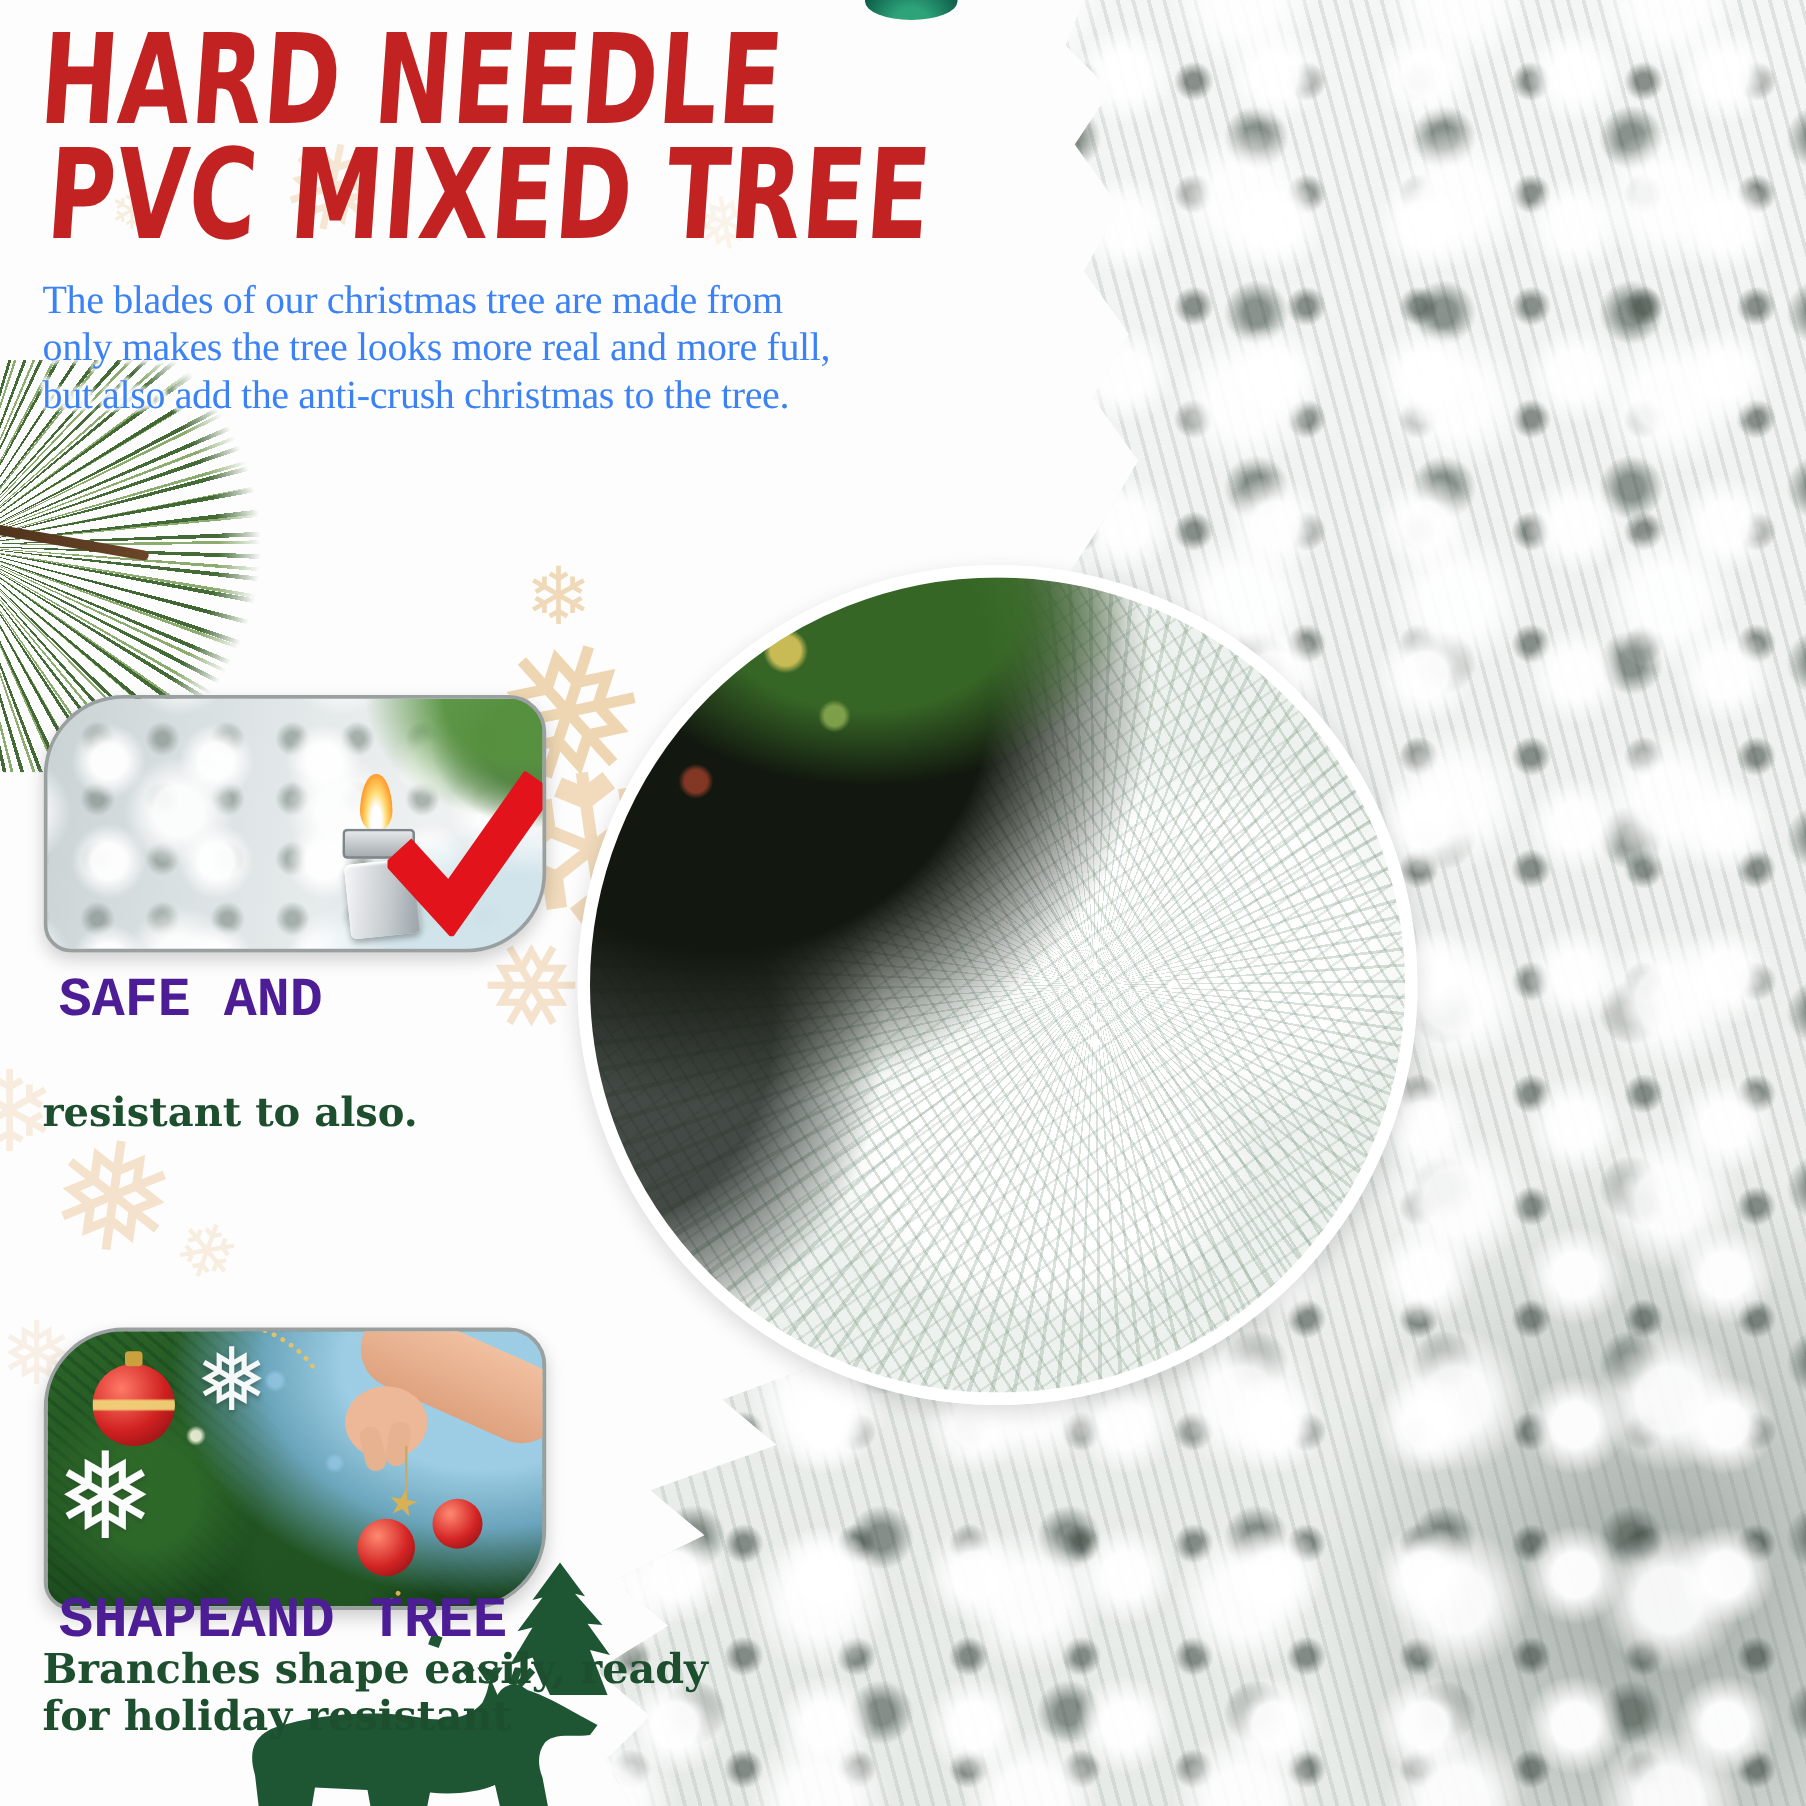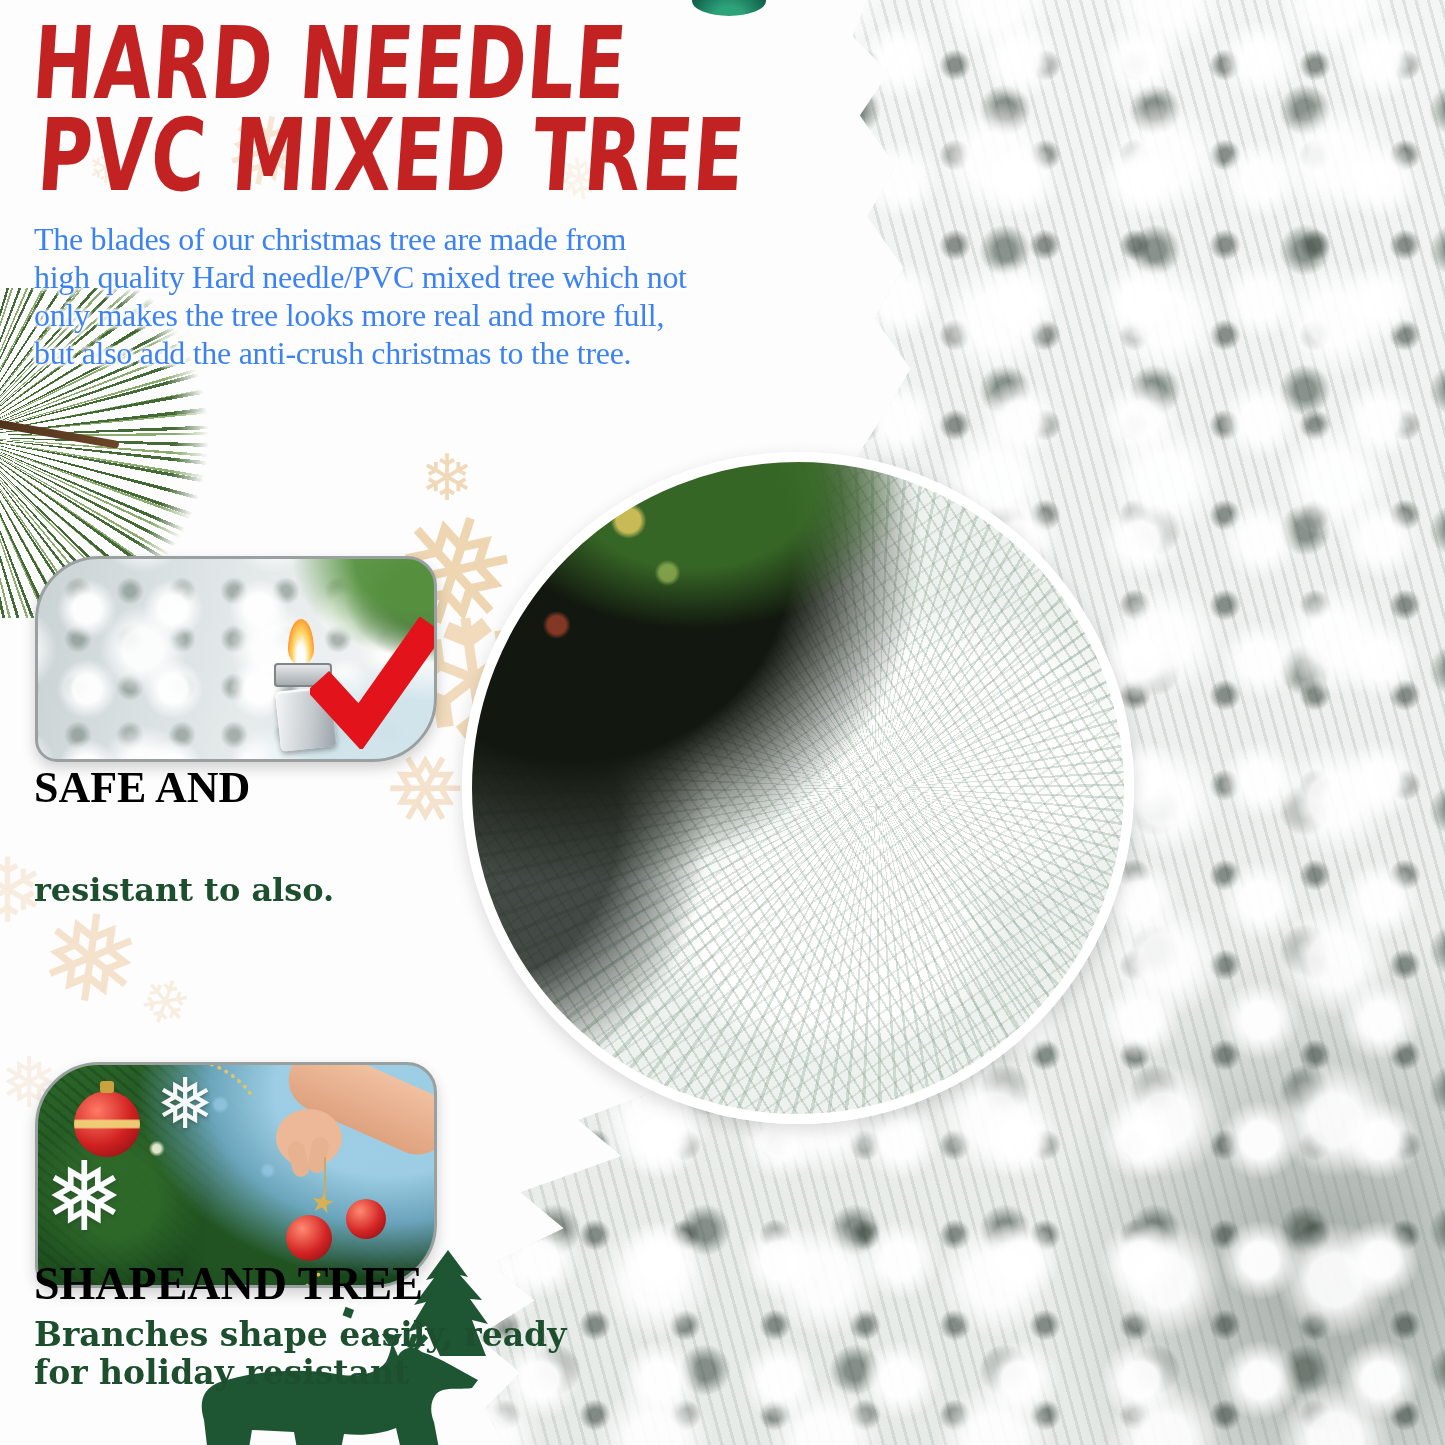--- a/index.html
+++ b/index.html
@@ -140,22 +140,22 @@
       radial-gradient(300px 380px at 4% 55%, rgba(25,32,26,.8) 0 40%, rgba(25,32,26,0) 70%),
       repeating-conic-gradient(from 200deg at 62% 50%, rgba(130,158,138,.3) 0 .6deg, rgba(130,158,138,0) .6deg 3deg),
       repeating-linear-gradient(58deg, rgba(110,140,115,.25) 0 2px, rgba(110,140,115,0) 2px 11px),
       repeating-linear-gradient(-35deg, rgba(130,155,135,.2) 0 2px, rgba(130,155,135,0) 2px 13px),
       radial-gradient(260px 200px at 75% 45%, #fdfefd 0 50%, rgba(253,254,253,0) 78%),
       radial-gradient(220px 160px at 55% 72%, #fff 0 55%, rgba(255,255,255,0) 80%),
       radial-gradient(200px 150px at 40% 40%, #f6f9f6 0 45%, rgba(246,249,246,0) 75%),
       linear-gradient(#eef2ee,#eef2ee);}
 
   
-  .f-head{position:absolute;z-index:5;margin:0;font-family:Liberation Serif, serif;font-weight:bold;
-    color:#000000;font-size:44px;line-height:52px;white-space:nowrap;}
+  .f-head{position:absolute;z-index:5;margin:13px;font-family:Liberation Mono, monospace;font-weight:bold;
+    color:#4c1d95;font-size:44px;line-height:52px;white-space:nowrap;}
   .f-head span{display:block;}
   .f-body{position:absolute;z-index:5;margin:0;font-family:"DejaVu Serif",serif;font-weight:bold;
     color:#1d4f2f;font-size:32px;line-height:37px;white-space:nowrap;}
   .f-body span{display:block;}
   .h-safe{left:34px;top:762px;}
   .b-safe{left:34px;top:872px;}
   .h-shape{left:34px;top:1258px;font-size:46px;}
   .b-shape{left:34px;top:1316px;font-size:33px;line-height:38px;}
 
   
@@ -187,21 +187,20 @@
   <div class="pine-branch"></div>
   <div class="pine-stem"></div>
 
   <h1 class="title">
     <span class="t1">HARD NEEDLE</span>
     <span class="t2">PVC MIXED TREE</span>
   </h1>
 
   <p class="intro">
     <span>The blades of our christmas tree are made from</span>
-    <span>high quality Hard needle/PVC mixed tree which not</span>
     <span>only makes the tree looks more real and more full,</span>
     <span>but also add the anti-crush christmas to the tree.</span>
   </p>
 
   <div class="inset inset1">
     <div class="flame"></div>
     <div class="lighter-lid"></div>
     <div class="lighter-body"></div>
     <svg class="check-svg" width="128" height="132" viewBox="0 0 128 132">
       <path d="M8,64 L50,110 L122,8" fill="none" stroke="#e2131b" stroke-width="30"></path>

